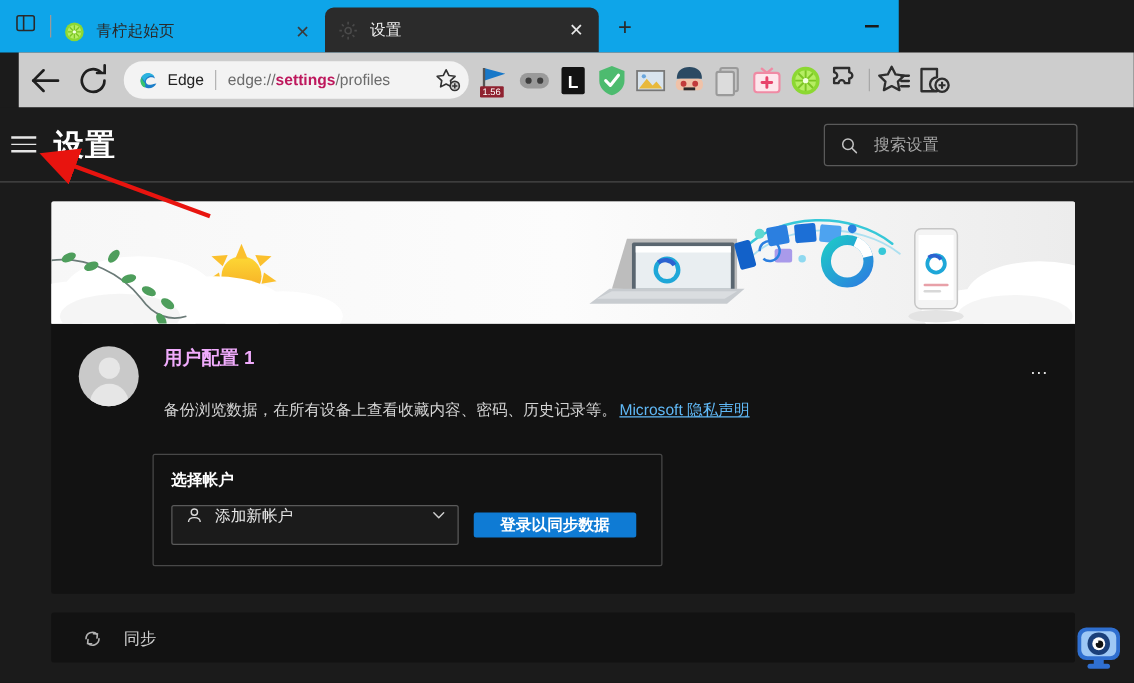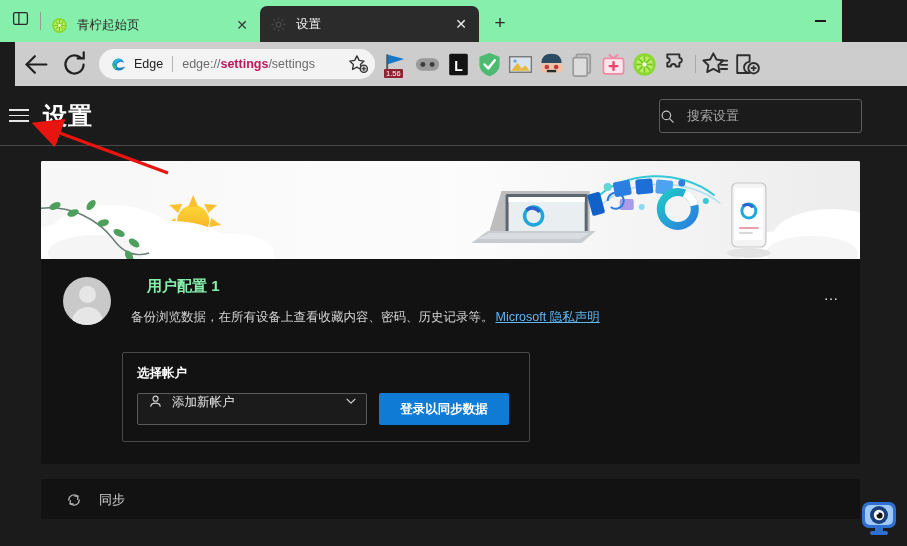--- a/index.html
+++ b/index.html
@@ -7,22 +7,22 @@
     width: 907px; height: 546px;
     overflow: hidden;
     font-family: "Liberation Sans", "DejaVu Sans", sans-serif;
     background: #1b1b1b;
   }
   #app { position: relative; width: 907px; height: 546px; }
 
   
   .tabstrip {
     position: absolute; top: 0; left: 0;
-    width: 842px; height: 42px;
-    background: #86efac;
+    width: 719px; height: 42px;
+    background: #0ea5e9;
     display: flex; align-items: flex-end;
   }
   .tab-split-btn {
     width: 40px; height: 42px;
     display: flex; align-items: center; justify-content: center;
     padding-bottom: 6px;
   }
   .tab-split-btn svg { width: 17px; height: 17px; }
   .tab-sep {
     width: 1px; height: 18px; background: #9a9a9a;
@@ -145,21 +145,21 @@
     font-size: 24px; font-weight: 700; color: #ffffff;
     letter-spacing: 1px;
   }
   .search-wrap {
     position: absolute; right: 45px; top: 13px;
     width: 203px; height: 34px;
     background: #1b1b1b;
     border: 1px solid #5a5a5a;
     border-radius: 3px;
     display: flex; align-items: center;
-    padding-left: 0;
+    padding-left: 12px;
   }
   .search-icon { width: 15px; height: 15px; flex: 0 0 15px; margin-right: 12px; }
   .search-ph { font-size: 13px; color: #a6a6a6; }
 
   .content { padding: 0 0 0 0; position: relative; }
   .content-head {
     display: flex; align-items: center;
     padding: 27px 47px 0 41px;
     justify-content: space-between;
   }
@@ -192,23 +192,23 @@
   }
   .avatar .head {
     position: absolute; width: 17px; height: 17px; border-radius: 50%;
     background: #e6e6e6; left: 15.5px; top: 9px;
   }
   .avatar .body {
     position: absolute; width: 31px; height: 20px;
     border-radius: 16px 16px 0 0;
     background: #e6e6e6; left: 8.5px; top: 30px;
   }
-  .profile-name { font-size: 15px; font-weight: 700; color: #86efac; margin-left: 16px; }
+  .profile-name { font-size: 15px; font-weight: 700; color: #f0abfc; }
   .profile-desc {
-    font-size: 12.5px; color: #d4d4d4; margin-top: 13px; line-height: 1.3;
+    font-size: 12.5px; color: #d4d4d4; margin-top: 24px; line-height: 1.3;
   }
   .privacy-link {
     color: #60b8f5; text-decoration: underline; margin-left: 2px;
   }
   .dots-menu {
     position: absolute; right: 14px; top: 23px;
     font-size: 15px; color: #e2e2e2; letter-spacing: 1.5px;
     padding: 4px 6px;
   }
 
@@ -226,21 +226,21 @@
     border: 1px solid #5a5a5a;
     background: #1b1b1b;
     border-radius: 2px;
     display: flex; align-items: flex-start;
     padding: 0 8px 0 10px;
   }
   .acct-person-ic { width: 15px; height: 15px; flex: 0 0 15px; margin-right: 9px; }
   .acct-text { flex: 1 1 auto; font-size: 12.5px; color: #e8e8e8; }
   .chevron { width: 14px; height: 14px; flex: 0 0 14px; }
   .signin-btn {
-    height: 32px; min-width: 130px;
+    height: 20px; min-width: 130px;
     background: #0f7bd4;
     border-radius: 2px;
     display: flex; align-items: center; justify-content: center;
     color: #ffffff; font-size: 12.5px; font-weight: 700;
     padding: 0 14px;
   }
 
   .next-card {
     margin: 15px 47px 0 41px;
     background: #121212;
@@ -340,21 +340,21 @@
     <div class="omnibox">
       <span class="ob-edge-ic">
         <svg viewBox="0 0 18 18">
           <path d="M16 11.4c-1.3 2.6-4 4.2-6.9 4-3.3-.2-6-2.6-6.4-5.6C2.2 6.2 5 3 8.8 3c3 0 5.4 1.8 6 4.3-1.4-1-3.3-1.4-5-.8-2 .7-3 2.5-2.6 4 .4 1.4 2 2.2 3.9 2 1.9-.3 3.6-1.2 4.9-1.1z" fill="#1b7ec9"></path>
           <path d="M3.3 6.1C4.6 3.7 7.1 2.2 9.8 2.6c2 .3 3.6 1.4 4.5 3-1.3-.8-3-1-4.5-.4-2.2.8-3.6 2.7-3.5 4.6-.9-1.2-2-2.6-3-3.7z" fill="#2bb3df"></path>
           <path d="M6.1 14.9c-2-.9-3.4-2.8-3.5-5-.1-1.5.5-2.9 1.4-3.9-.4 1.6.3 3.3 1.7 4.4 1.1.9 1.4 2.8.4 4.5z" fill="#36c36f"></path>
         </svg>
       </span>
       <span class="ob-label">Edge</span>
       <span class="ob-vsep"></span>
-      <span class="ob-url"><span>edge://</span><b>settings</b><span>/settings</span></span>
+      <span class="ob-url"><span>edge://</span><b>settings</b><span>/profiles</span></span>
       <span class="ob-fav">
         <svg viewBox="0 0 20 20" fill="none" stroke="#333" stroke-width="1.2" stroke-linejoin="round">
           <path d="M9 2.6l2 4.1 4.5.6-3.3 3.2.8 4.5L9 12.9 5 15l.8-4.5L2.5 7.3l4.5-.6z"></path>
           <circle cx="15.3" cy="14.3" r="3.3" fill="#cdcdcd"></circle>
           <path d="M15.3 12.4v3.8M13.4 14.3h3.8" stroke-width="1.1"></path>
         </svg>
       </span>
     </div>
 
     <div class="ext-row">

